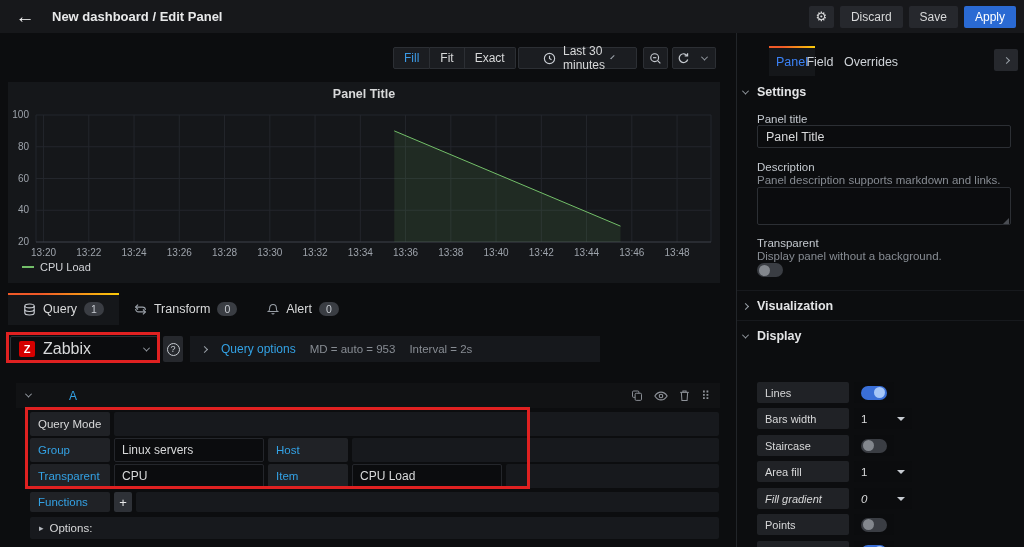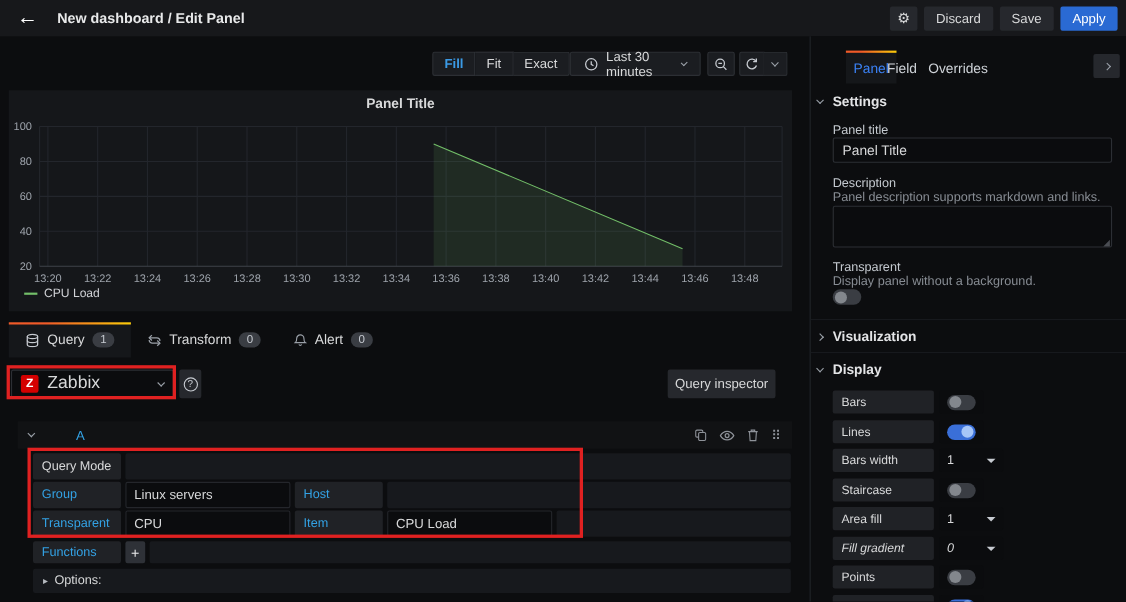--- a/index.html
+++ b/index.html
@@ -17,23 +17,23 @@
           font-family:inherit; font-size:12px; padding:0 11px; cursor:pointer; display:flex; align-items:center; }
   .tbtn.icon-only { width:25px; padding:0; justify-content:center; font-size:13px; }
   .tbtn.primary { color:#fff; }
 
   
   .seg { position:absolute; left:393px; top:47px; height:22px; display:flex; }
   .seg button { height:22px; background:#1b1d21; border:1px solid #2c2f34; border-left-width:0;
                 color:#d8d9da; font-family:inherit; font-size:12px; padding:0 10px; cursor:pointer; }
   .seg button:first-child { border-left-width:1px; border-radius:2px 0 0 2px; }
   .seg button:last-child { border-radius:0 2px 2px 0; }
-  .seg button.active { color:#3b9ae5;font-weight:bold; }
+  .seg button.active { color:#3b9ae5; }
   .tool { position:absolute; height:22px; background:#1b1d21; border:1px solid #2c2f34; border-radius:2px;
-          display:flex; align-items:center; gap:7px; padding:0 12px; font-size:12px; cursor:pointer; }
+          display:flex; align-items:center; gap:7px; padding:0 24px; font-size:12px; cursor:pointer; }
   .timepicker { left:518px; top:47px; width:119px; }
   .zoomout { left:643px; top:47px; width:25px; justify-content:center; padding:0; }
   .refresh { left:672px; top:47px; width:23px; justify-content:center; padding:0; border-radius:2px 0 0 2px; }
   .refresh-caret { left:694px; top:47px; width:22px; justify-content:center; padding:0; border-left:none; border-radius:0 2px 2px 0; }
 
   .chv { display:inline-block; width:5px; height:5px; border-right:1.4px solid #9aa0a8; border-bottom:1.4px solid #9aa0a8; }
   .chv.down { transform:rotate(45deg) translate(-1px,-1px); }
   .chv.right { transform:rotate(-45deg); }
   .caret { width:0; height:0; border-left:4px solid transparent; border-right:4px solid transparent; border-top:4px solid #c7cbd1; }
 
@@ -276,21 +276,26 @@
     </nav>
 
   <div class="ds-picker">
     <span class="zlogo" id="zlogo" style="background: rgb(212, 0, 0);">Z</span>
     <span>Zabbix</span>
     <span class="chv down"></span>
   </div>
   <button class="help-btn">
     <span class="qhelp">?</span>
   </button>
-  <button class="inspector-btn">Query inspector</button>
+  <div class="qopts-bar">
+    <span class="chv right"></span>
+    <span class="blue">Query options</span>
+    <span class="muted">MD = auto = 953</span>
+    <span class="muted">Interval = 2s</span>
+  </div>
 
   <div class="query-card">
     <div class="qhead">
       <span class="chv down"></span>
       <span class="refid">A</span>
       <div class="qicons">
         <span>
             <svg class="icon" width="12" height="13" viewBox="0 0 16 16" fill="none" stroke="#8e9299" stroke-width="1.3">
               <rect x="5.5" y="5" width="8.5" height="9.5" rx="1.5"></rect>
               <path d="M10.5 5V3.5A1.5 1.5 0 0 0 9 2H3.5A1.5 1.5 0 0 0 2 3.5V9a1.5 1.5 0 0 0 1.5 1.5h2"></path>
@@ -389,28 +394,20 @@
       <span class="chv right"></span>
       <span>Visualization</span>
     </div>
     <div class="divider" style="top:287px"></div>
 
     <div class="sec-head" style="top:296px">
       <span class="chv down"></span>
       <span>Display</span>
     </div>
     <div class="disp-rows" id="display-rows">
-        <div class="disp-row" style="top: 0px;">
-          <div class="dlabel">Bars</div>
-          <div class="dctrl toggle">
-            <span class="switch">
-              <span class="knob"></span>
-            </span>
-          </div>
-        </div>
         <div class="disp-row" style="top: 27px;">
           <div class="dlabel">Lines</div>
           <div class="dctrl toggle">
             <span class="switch on">
               <span class="knob"></span>
             </span>
           </div>
         </div>
         <div class="disp-row" style="top: 53px;">
           <div class="dlabel">Bars width</div>

